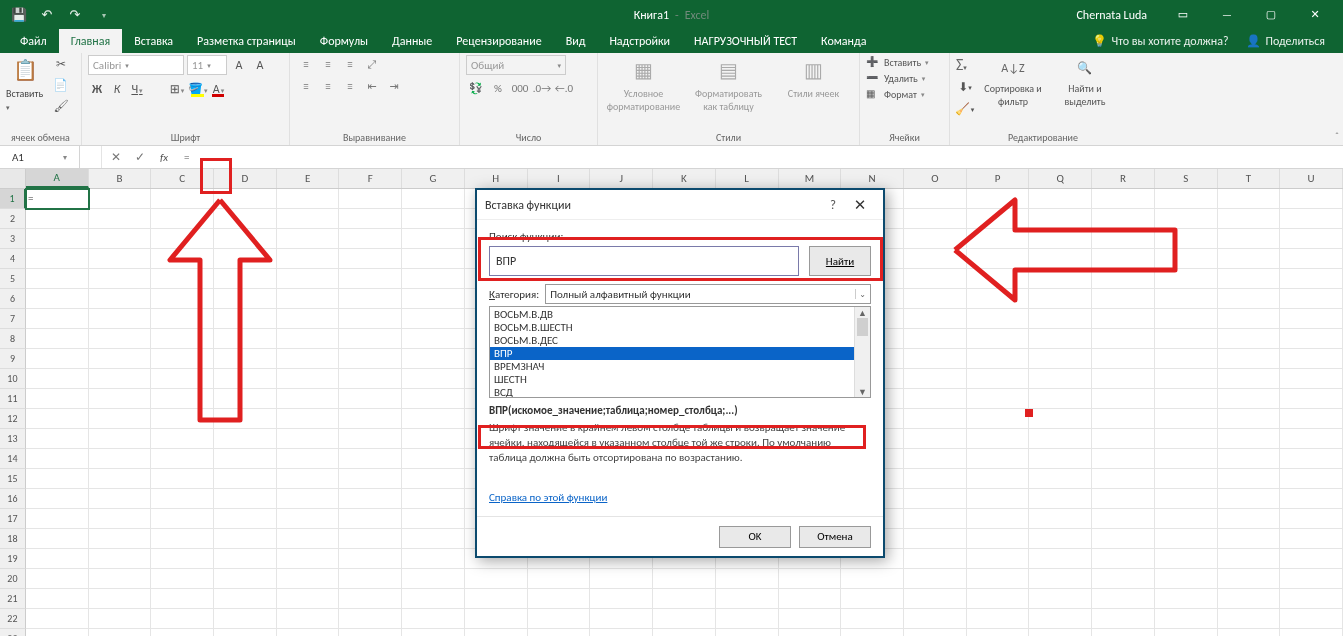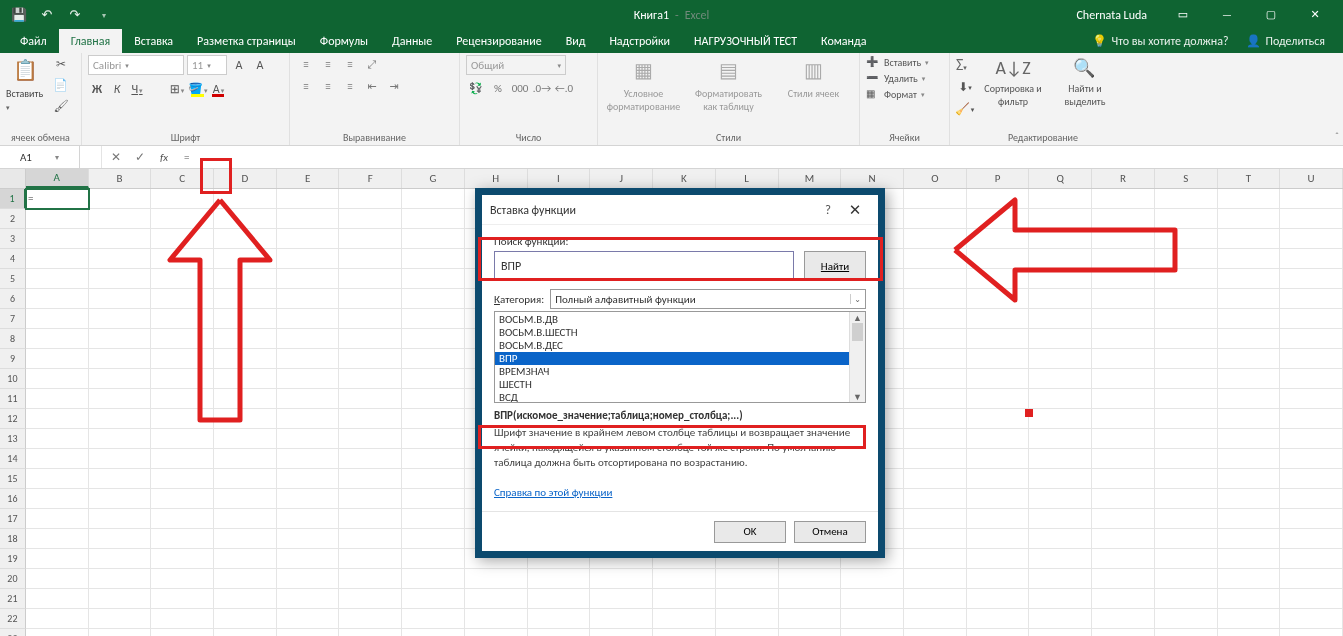--- a/index.html
+++ b/index.html
@@ -65,28 +65,28 @@
 
 
 .cells-col { display:flex; flex-direction:column; gap:2px; }
 .cells-item { display:flex; align-items:center; gap:4px; font-size:10px; color:#555; }
 .cells-item .ic { width:14px; height:14px; }
 
 
 .edit-left { display:flex; flex-direction:column; gap:4px; }
 .sigma { font-size:16px; color:#666; }
 .edit-big { display:flex; flex-direction:column; align-items:center; gap:1px; width:66px; font-size:10px; color:#555; text-align:center; }
-.edit-big .ic { width:28px; height:26px; display:flex;align-items:center;justify-content:center; font-size:18px; color:#666; }
+.edit-big .ic { width:28px; height:26px; display:flex;align-items:center;justify-content:center; font-size:12px; color:#666; }
 
 
 .ribbon-collapse { position:absolute; right:4px; bottom:2px; font-size:10px; color:#888; }
 
 
 .fbar { height:23px; border-bottom:1px solid #d4d4d4; background:#fff; display:flex; align-items:stretch; }
-.name-box { width:80px; border-right:1px solid #d4d4d4; display:flex; align-items:center; padding:0 20px; font-size:11px; }
+.name-box { width:80px; border-right:1px solid #d4d4d4; display:flex; align-items:center; padding:0 12px; font-size:11px; }
 .name-box .dd { margin-left:auto; font-size:8px; color:#888; }
 .fbar-sep { width:22px; border-right:1px solid #e4e4e4; }
 .fbar-btns { display:flex; align-items:center; gap:8px; padding:0 6px; }
 .fbar-btn { width:16px; color:#777; font-size:12px; text-align:center; }
 .fbar-fx { font-style:italic; font-size:11px; color:#555; }
 .formula-input { flex:1; padding:0 6px; display:flex; align-items:center; font-size:11px; color:#555; }
 
 
 .sheet { position:relative; height: calc(636px - 29px - 24px - 93px - 23px); overflow:hidden; }
 .col-headers { height:20px; display:flex; background:#f0f0f0; border-bottom:1px solid #ccc; position:relative; }
@@ -94,21 +94,21 @@
 .ch { border-right:1px solid #ddd; display:flex; align-items:center; justify-content:center; font-size:11px; color:#555; background:#f0f0f0; }
 .ch.sel { background:#d6d6d6; color:#217346; border-bottom:2px solid #217346; }
 .rows { display:flex; flex-direction:column; }
 .row { height:20px; display:flex; }
 .rh { width:26px; border-right:1px solid #ccc; border-bottom:1px solid #ddd; background:#f0f0f0; display:flex; align-items:center; justify-content:center; font-size:10px; color:#555; }
 .rh.sel { background:#d6d6d6; color:#217346; border-right:2px solid #217346; }
 .cell { border-right:1px solid #e5e5e5; border-bottom:1px solid #e5e5e5; font-size:11px; display:flex; align-items:center; padding:0 2px; }
 .cell.active { outline:2px solid #217346; outline-offset:-1px; z-index:2; }
 
 
-.dialog { position:absolute; left:475px; top:188px; width:410px; height:370px; background:#fff; border:7px solid #0c4a6e; box-shadow:3px 3px 14px rgba(0,0,0,.35); z-index:50; display:flex; flex-direction:column; }
+.dialog { position:absolute; left:475px; top:188px; width:410px; height:370px; background:#fff; border:2px solid #0c4a6e; box-shadow:3px 3px 14px rgba(0,0,0,.35); z-index:50; display:flex; flex-direction:column; }
 .dlg-title { height:30px; background:#fff; display:flex; align-items:center; padding:0 8px; font-size:12px; border-bottom:1px solid #eee; }
 .dlg-title .spacer { flex:1; }
 .dlg-help { width:24px; text-align:center; font-size:13px; color:#555; }
 .dlg-close { width:30px; text-align:center; font-size:15px; color:#333; }
 .dlg-body { padding:6px 12px; flex:1; display:flex; flex-direction:column; font-size:11px; color:#333; }
 .dlg-label { margin:4px 0 3px; }
 .search-row { display:flex; gap:10px; align-items:stretch; }
 .search-input { flex:1; border:1px solid #7a7aaa; height:30px; padding:4px 6px; font-size:12px; color:#333; }
 .find-btn { width:62px; border:1px solid #999; background:#e9e9e9; font-size:11px; }
 .find-btn u { text-decoration:underline; }

